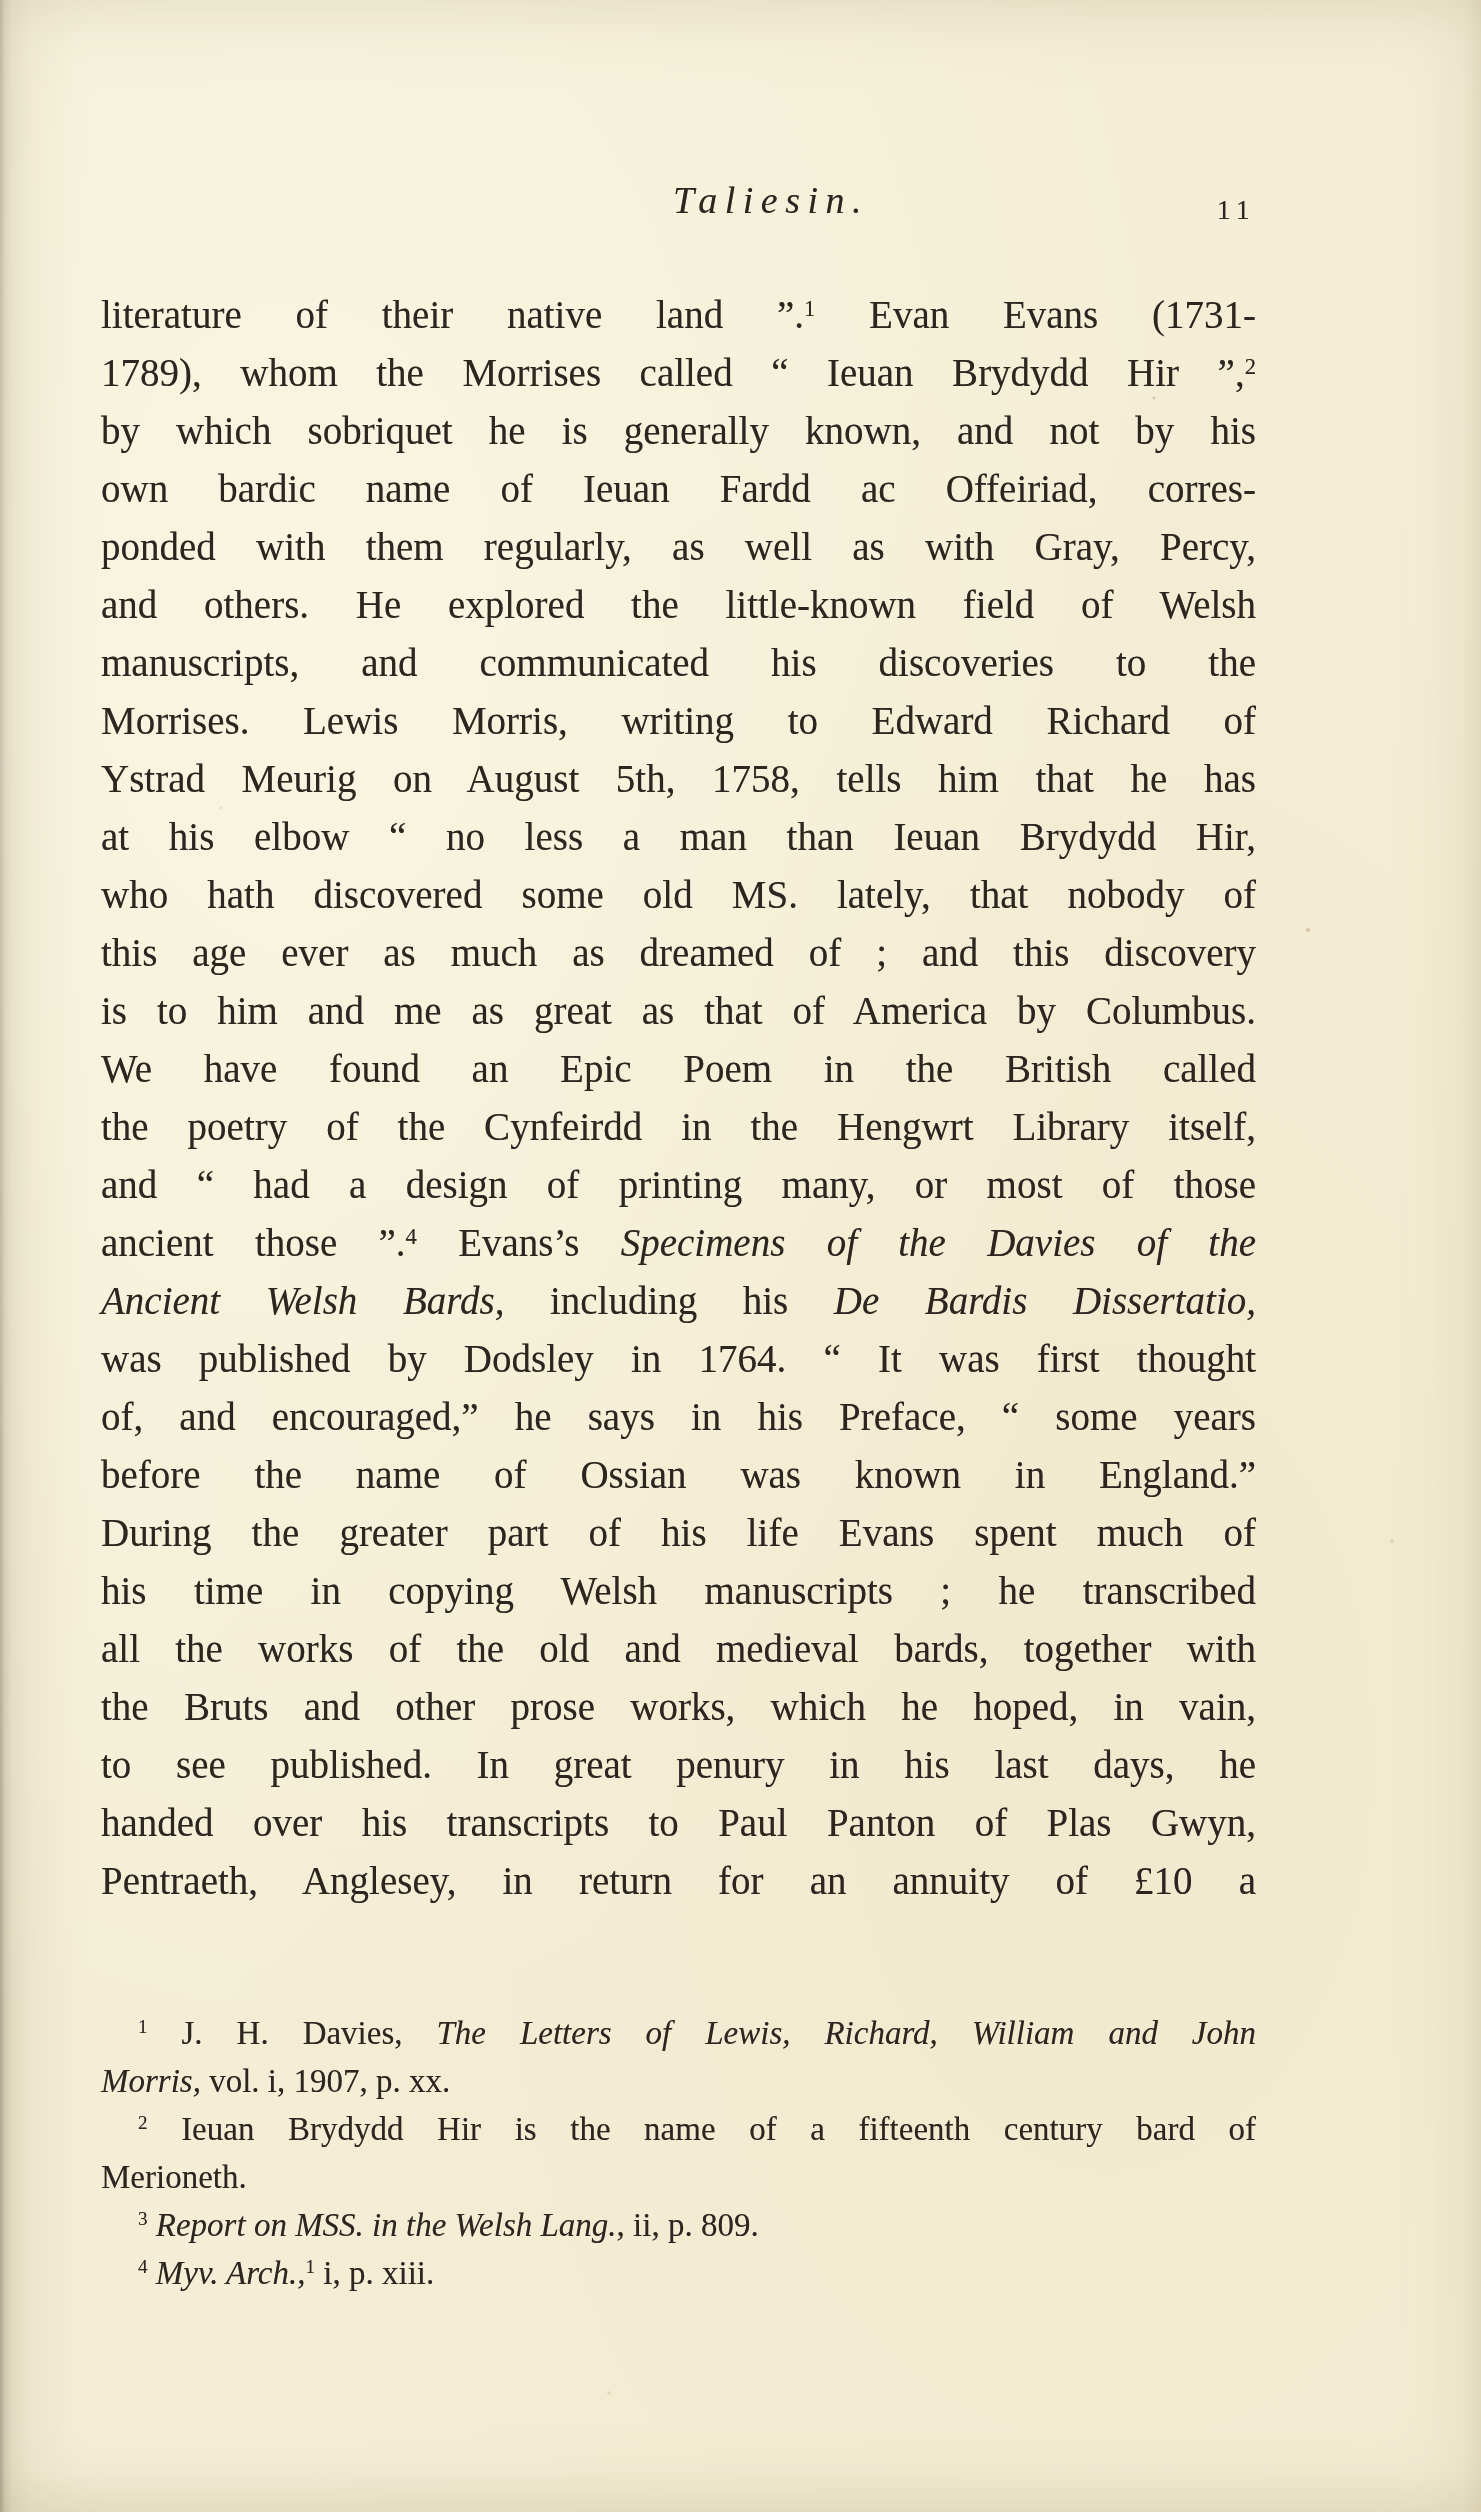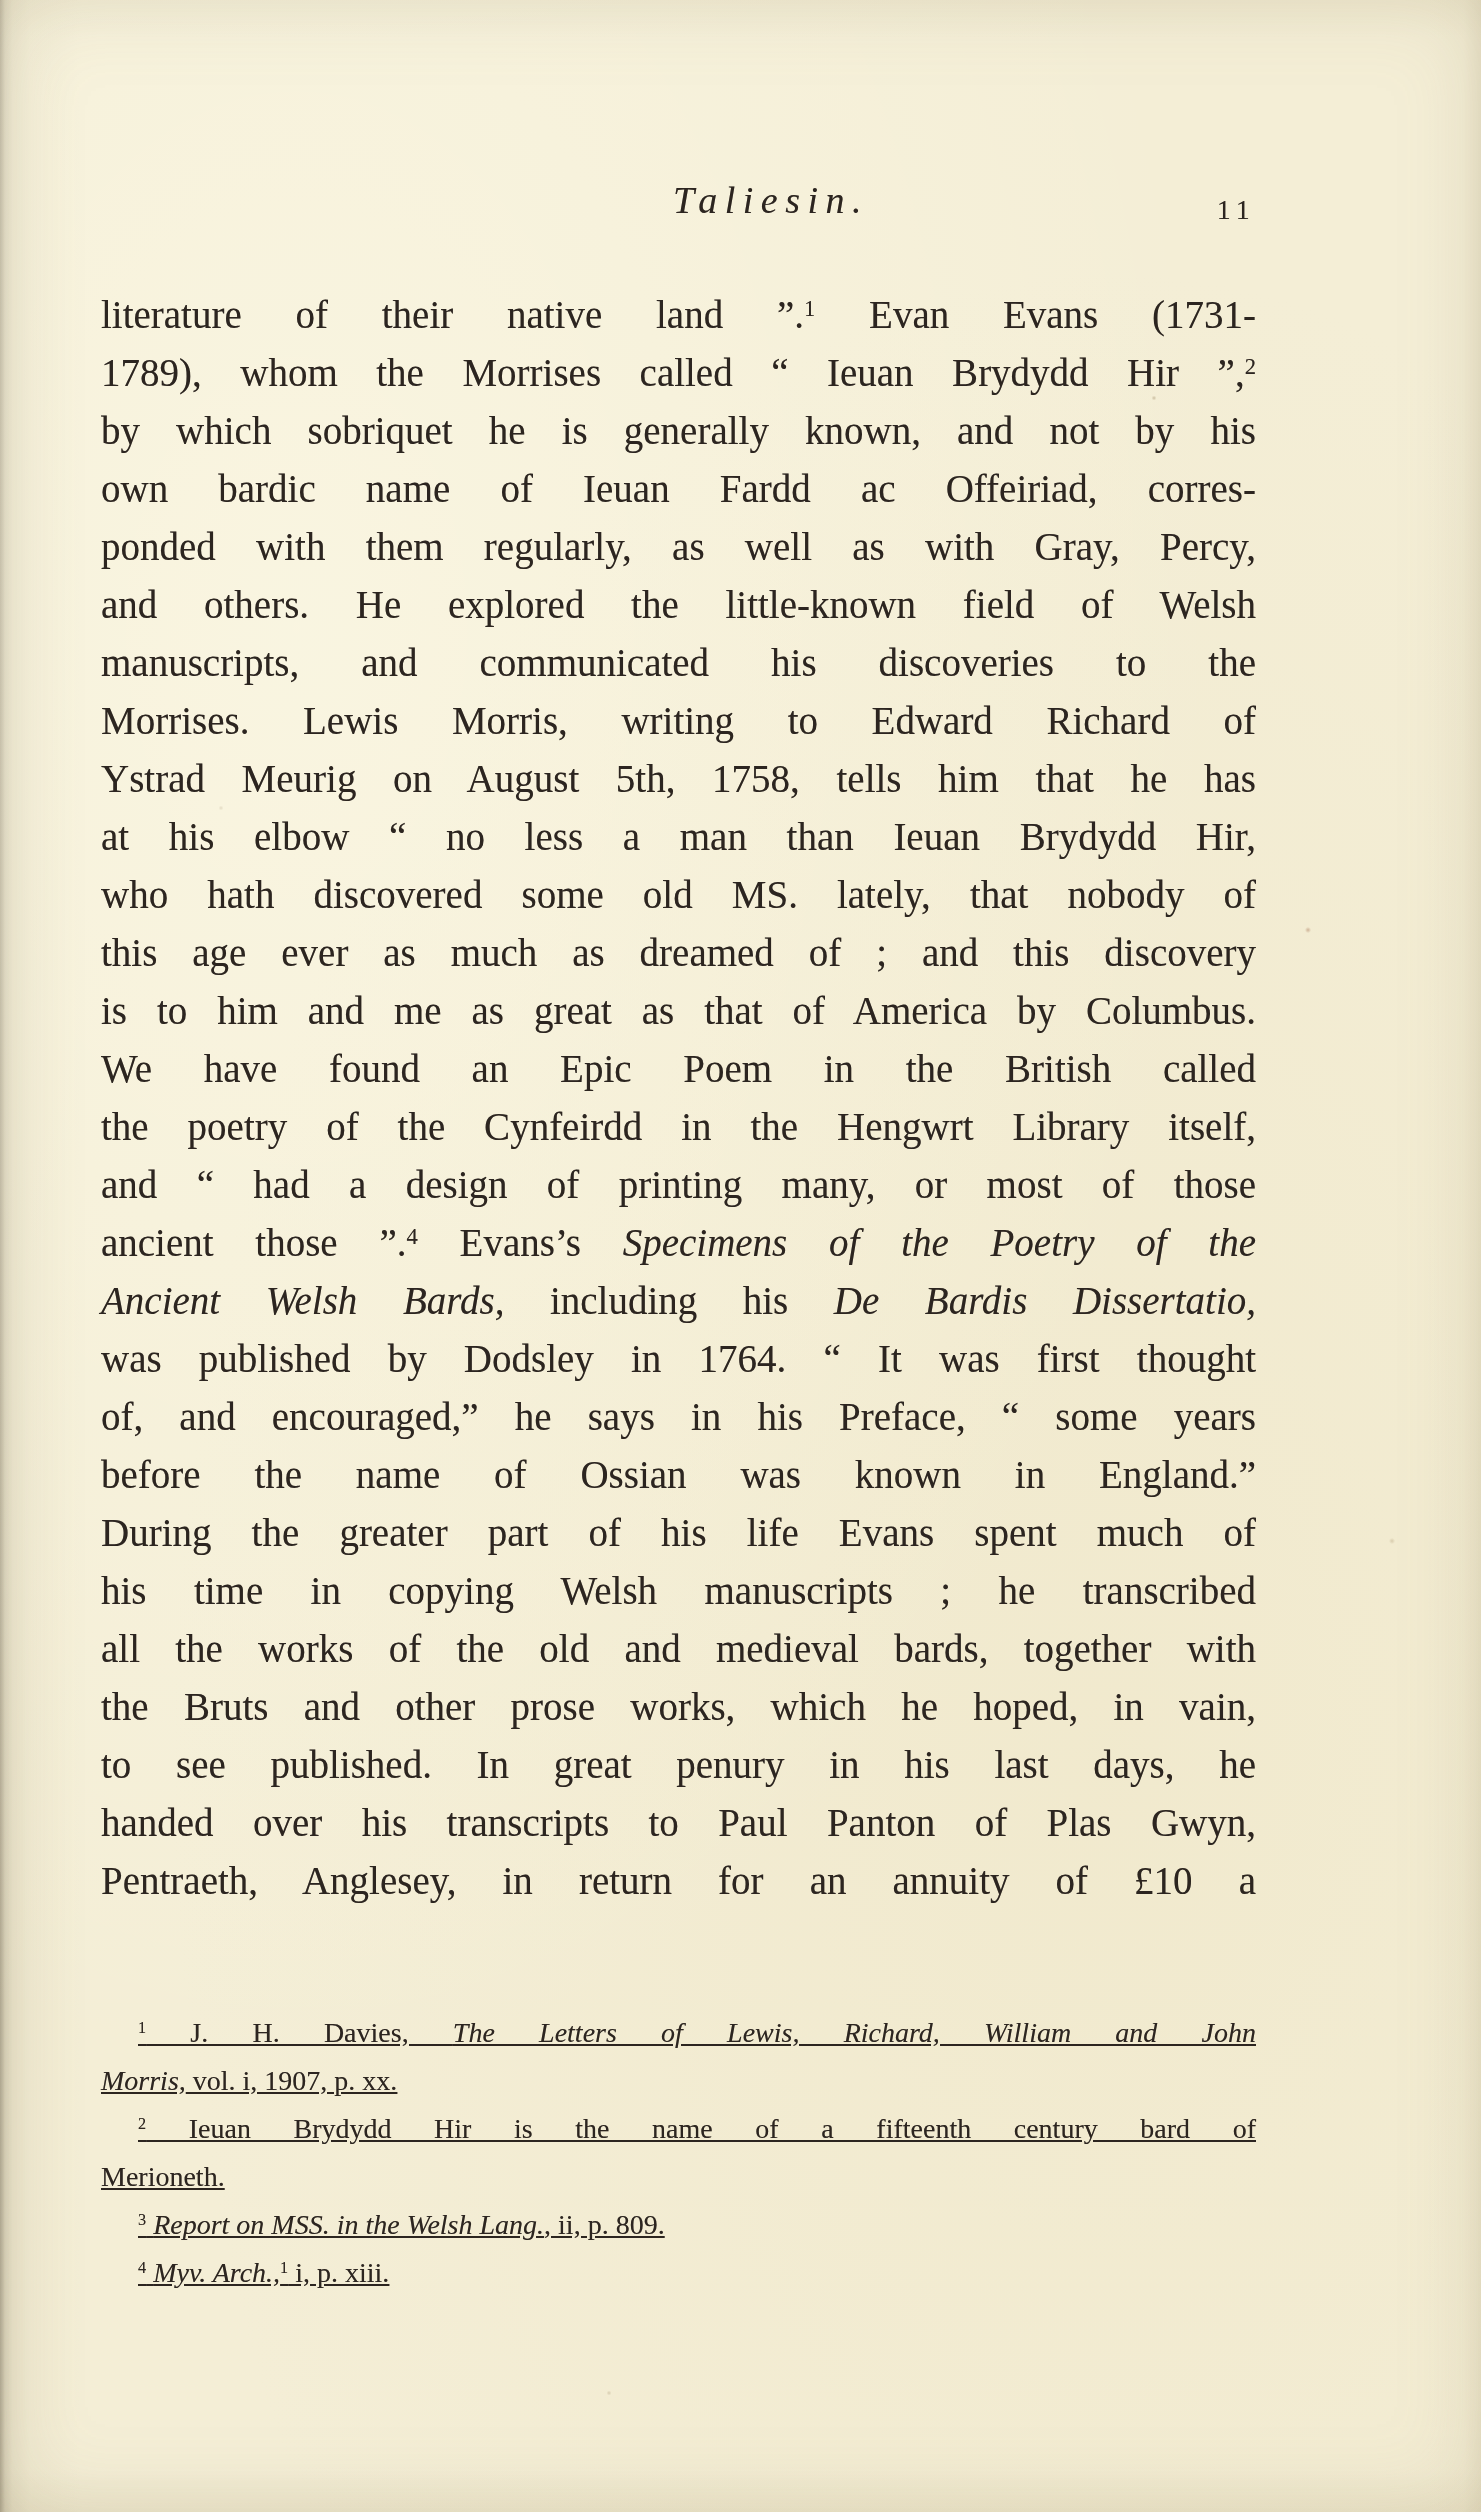--- a/index.html
+++ b/index.html
@@ -82,25 +82,24 @@
     white-space: normal;
     overflow: visible;
   }
   .footnotes {
     position: absolute;
     left: 101px;
     top: 2009px;
     width: 1155px;
   }
   .fline {
-    font-size: 28px;
+    font-size: 33px;
     line-height: 48px;
     height: 48px;
     text-align: left;
-    text-decoration: underline;
   }
   .fline.justify {
     text-align: justify;
     text-align-last: justify;
     text-justify: inter-word;
   }
   .fline.indent {
     padding-left: 37px;
     box-sizing: border-box;
   }
@@ -132,21 +131,21 @@
       <div class="bline"><span class="seg-roman">manuscripts, and communicated his discoveries to the</span></div>
       <div class="bline"><span class="seg-roman">Morrises. Lewis Morris, writing to Edward Richard of</span></div>
       <div class="bline"><span class="seg-roman">Ystrad Meurig on August 5th, 1758, tells him that he has</span></div>
       <div class="bline"><span class="seg-roman">at his elbow “ no less a man than Ieuan Brydydd Hir,</span></div>
       <div class="bline"><span class="seg-roman">who hath discovered some old MS. lately, that nobody of</span></div>
       <div class="bline"><span class="seg-roman">this age ever as much as dreamed of ; and this discovery</span></div>
       <div class="bline"><span class="seg-roman">is to him and me as great as that of America by Columbus.</span></div>
       <div class="bline"><span class="seg-roman">We have found an Epic Poem in the British called</span></div>
       <div class="bline"><span class="seg-roman">the poetry of the Cynfeirdd in the Hengwrt Library itself,</span></div>
       <div class="bline"><span class="seg-roman">and “ had a design of printing many, or most of those</span></div>
-      <div class="bline"><span class="seg-roman">ancient those ”.</span><span class="seg-sup">4</span><span class="seg-roman"> Evans’s </span><span class="seg-italic">Specimens of the Poetry of the</span></div>
+      <div class="bline"><span class="seg-roman">ancient those ”.</span><span class="seg-sup">4</span><span class="seg-roman"> Evans’s </span><span class="seg-italic">Specimens of the Davies of the</span></div>
       <div class="bline"><span class="seg-italic">Ancient Welsh Bards,</span><span class="seg-roman"> including his </span><span class="seg-italic">De Bardis Dissertatio,</span></div>
       <div class="bline"><span class="seg-roman">was published by Dodsley in 1764. “ It was first thought</span></div>
       <div class="bline"><span class="seg-roman">of, and encouraged,” he says in his Preface, “ some years</span></div>
       <div class="bline"><span class="seg-roman">before the name of Ossian was known in England.”</span></div>
       <div class="bline"><span class="seg-roman">During the greater part of his life Evans spent much of</span></div>
       <div class="bline"><span class="seg-roman">his time in copying Welsh manuscripts ; he transcribed</span></div>
       <div class="bline"><span class="seg-roman">all the works of the old and medieval bards, together with</span></div>
       <div class="bline"><span class="seg-roman">the Bruts and other prose works, which he hoped, in vain,</span></div>
       <div class="bline"><span class="seg-roman">to see published. In great penury in his last days, he</span></div>
       <div class="bline"><span class="seg-roman">handed over his transcripts to Paul Panton of Plas Gwyn,</span></div>

